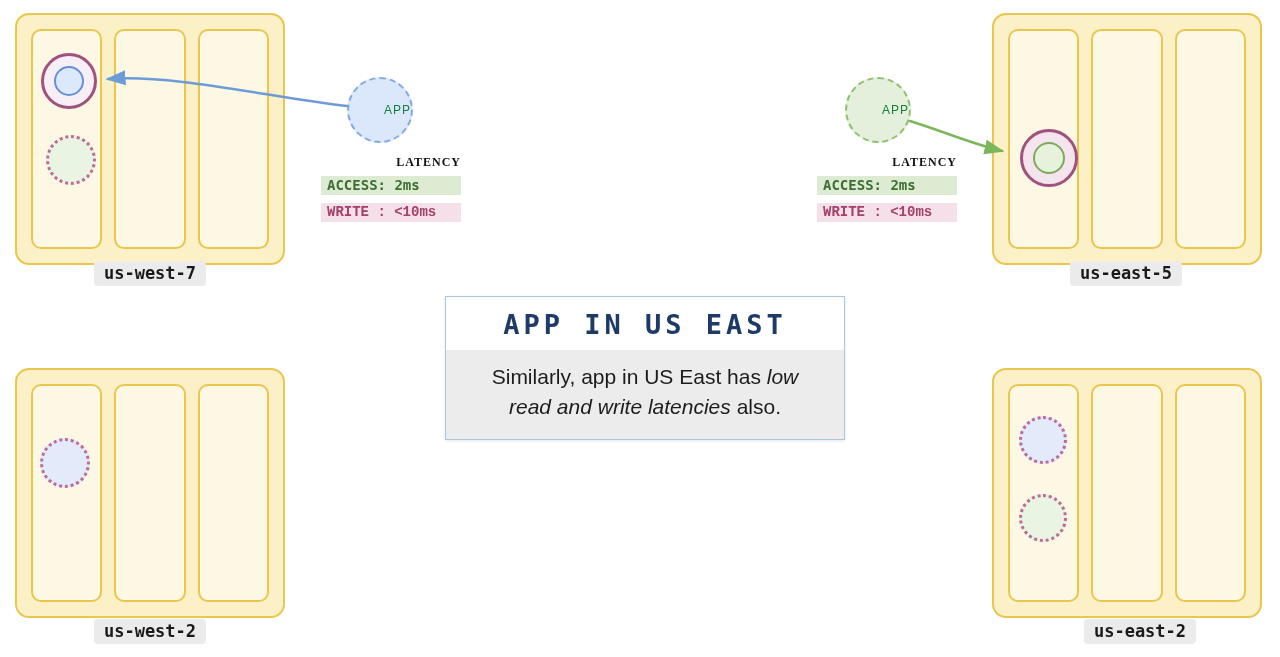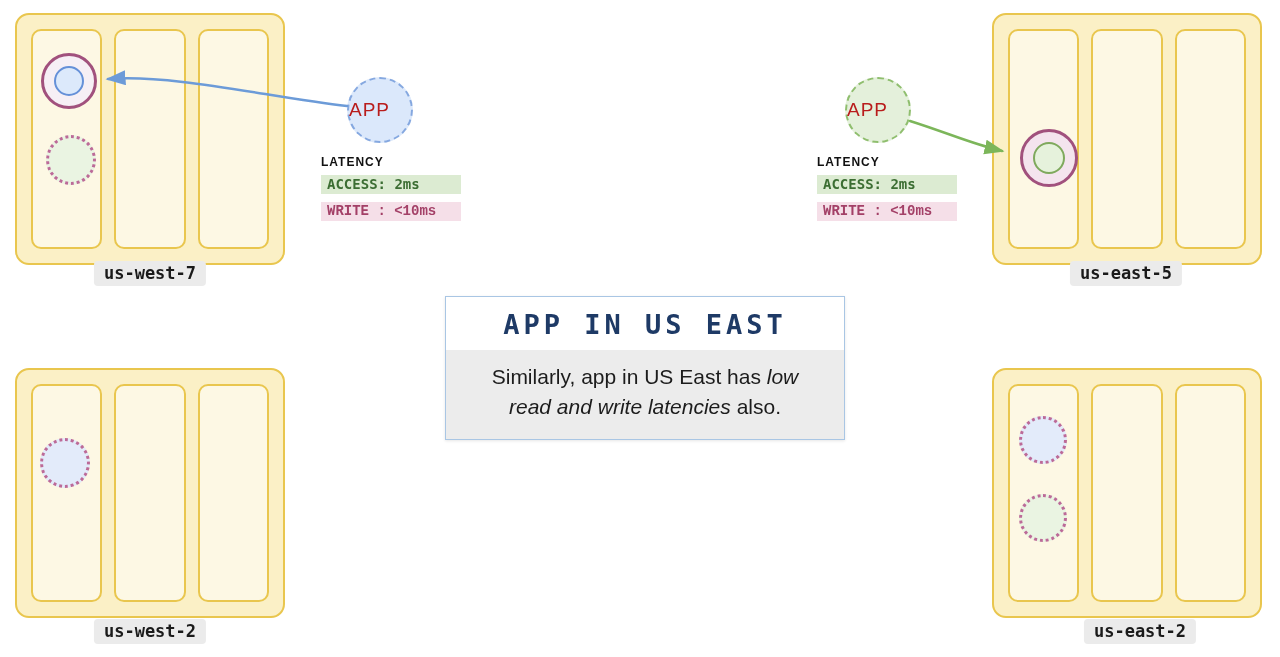--- a/index.html
+++ b/index.html
@@ -31,30 +31,30 @@
   .dotted { position:absolute; border-radius:50%; border:3px dotted #BC6A98; z-index:3; }
   .d-green { background:#EAF4E2; }
   .d-blue  { background:#E3EBFA; }
   .dot-w1  { left:29px; top:120px; width:50px; height:50px; }
   .dot-w2  { left:23px; top:68px;  width:50px; height:50px; }
   .dot-e2a { left:25px; top:46px;  width:48px; height:48px; }
   .dot-e2b { left:25px; top:124px; width:48px; height:48px; }
 
   
   .app { position:absolute; width:66px; height:66px; border-radius:50%;
-         display:flex; align-items:center; justify-content:flex-start;
-         font-size:19px; letter-spacing:1px; color:#b91c1c; z-index:4; }
+         display:flex; align-items:center; justify-content:flex-end;
+         font-size:12px; letter-spacing:1px; color:#15803d; z-index:4; }
   .app-west { left:347px; top:77px; background:#DBE8FB; border:2px dashed #85A8E0; }
   .app-east { left:845px; top:77px; background:#E4F0DB; border:2px dashed #8FBE6E; }
 
   
   .latency { position:absolute; width:140px; z-index:4; }
   .lat-w { left:321px; top:155px; }
   .lat-e { left:817px; top:155px; }
-  .lat-title { text-align:left; font-family:Liberation Sans, sans-serif; font-weight:bold;
+  .lat-title { text-align:right; font-family:Liberation Serif, serif; font-weight:bold;
                font-size:12px; letter-spacing:1px; color:#111; margin-bottom:6px; }
   .lat-row { font-family:"DejaVu Sans Mono", monospace; font-weight:bold; font-size:14px;
              padding:1px 6px 2px; margin-bottom:8px; white-space:pre; }
   .lat-access { background:#DCEBD2; color:#3C6E33; }
   .lat-write  { background:#F5DFE8; color:#A34067;font-family:Liberation Mono, monospace; }
 
   
   .card { position:absolute; left:445px; top:296px; width:400px; border:1px solid #A9C6E4;
           box-shadow:0 1px 3px rgba(0,0,0,0.10); z-index:4; background:#fff; }
   .card-title { background:#ffffff; text-align:center; padding:12px 0 10px;

